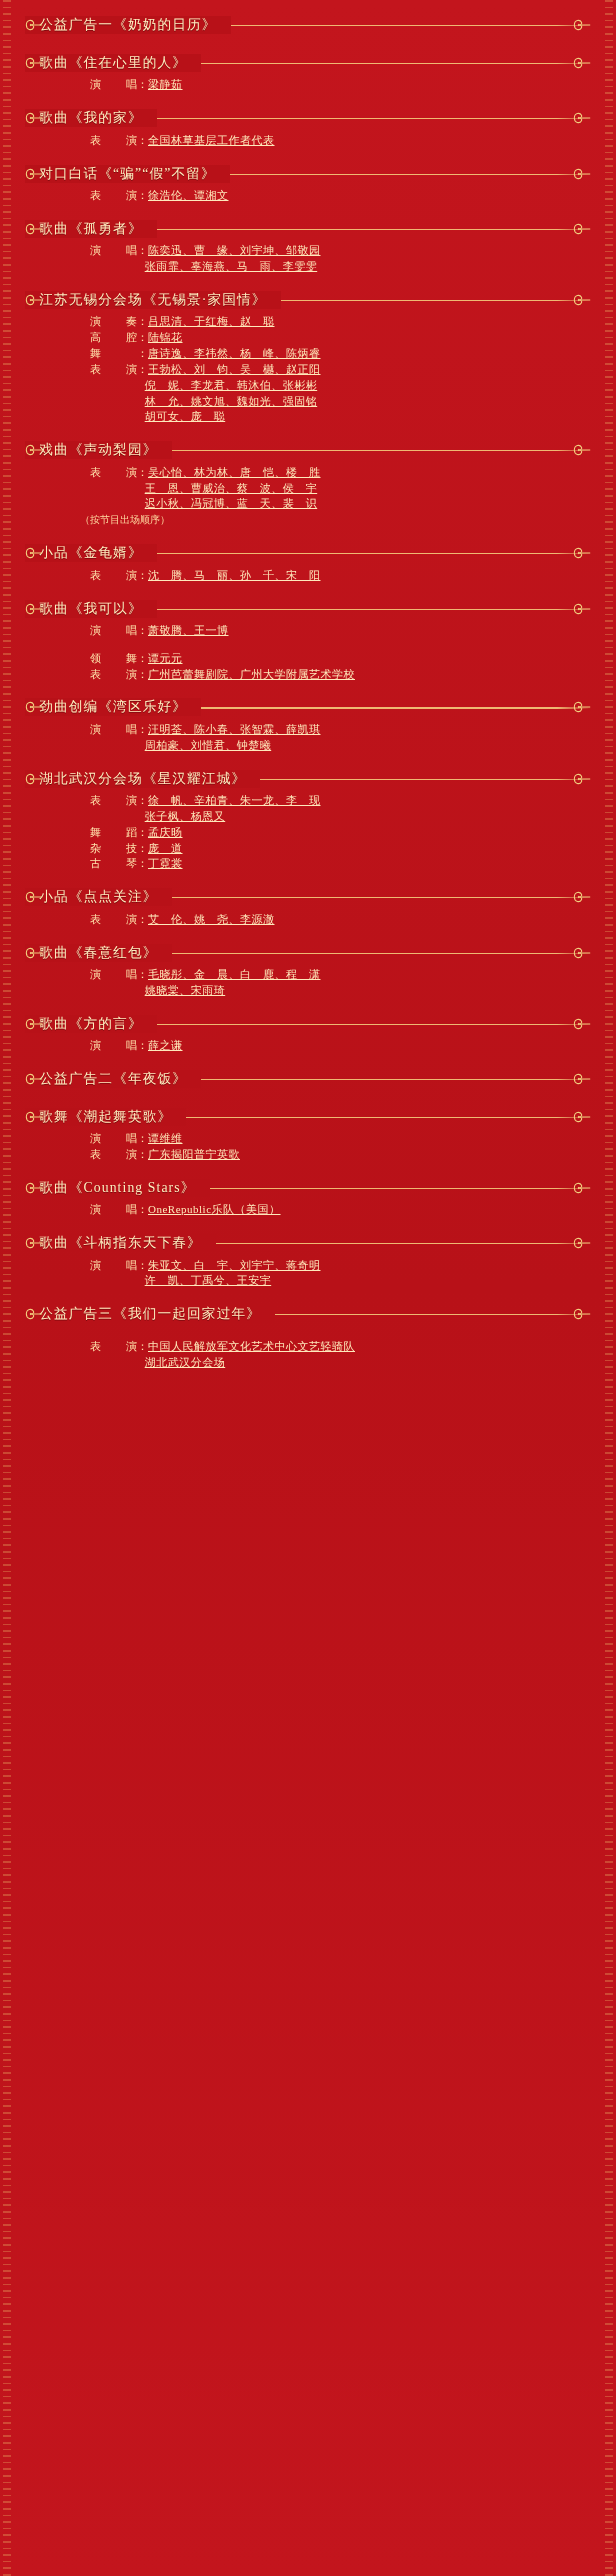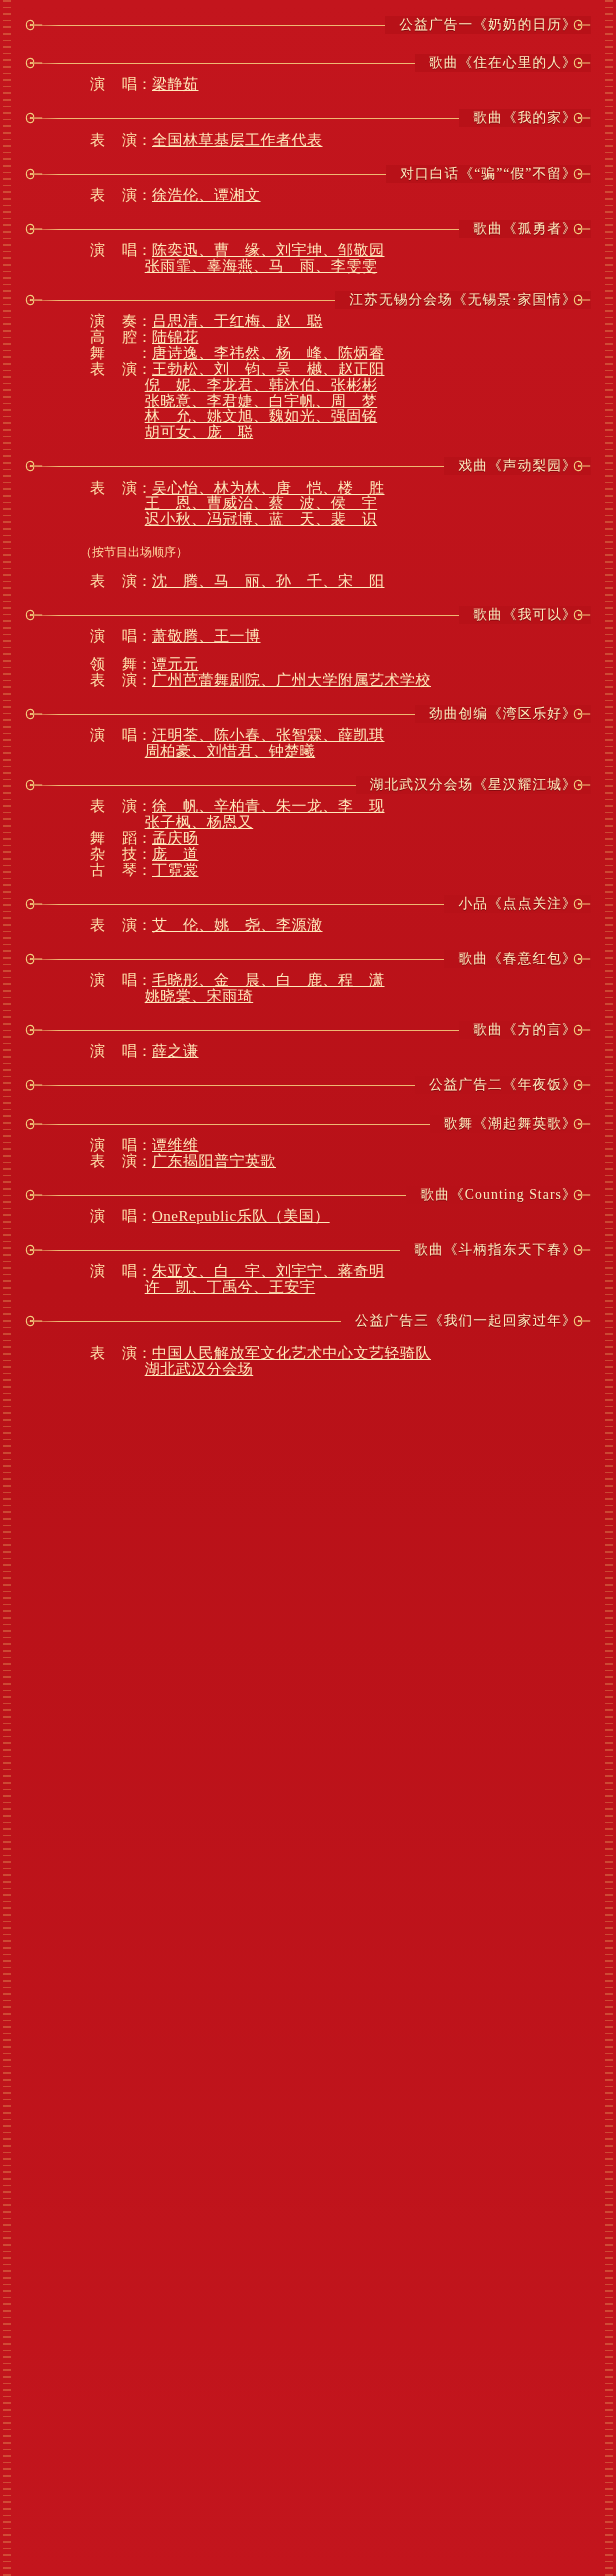--- a/index.html
+++ b/index.html
@@ -44,21 +44,21 @@
     margin-bottom:14.2px;
     position:relative;
   }
 
   
   .title-row{
     position:relative;
     height:24px;
     display:flex;
     align-items:center;
-    justify-content:flex-end;
+    justify-content:flex-start;
     margin-bottom:3.3px;
   }
   .title-bar{
     position:absolute;
     left:0;right:0;top:50%;
     height:1.1px;
     background:linear-gradient(90deg,
        rgba(247,214,130,0) 0%,
        rgba(247,214,130,.85) 6%,
        rgba(247,214,130,.85) 94%,
@@ -94,21 +94,21 @@
     display:flex;
     flex-direction:column;
     gap:2.2px;
     padding-left:65px;
     padding-right:16.4px;
     box-sizing:border-box;
   }
   .staff-line{
     display:flex;
     align-items:flex-start;
-    font-size:15px;
+    font-size:11px;
     line-height:13.7px;
     color:#ffe3ac;
   }
   .role{
     width:47px;
     flex:0 0 47px;
     text-align:justify;
     text-align-last:justify;
     letter-spacing:0;
     color:#ffe3ac;
@@ -119,24 +119,24 @@
     text-align:left;
   }
   .names{
     flex:1 1 auto;
     letter-spacing:0.5px;
     color:#ffe9bb;
     white-space:pre-wrap;
     text-decoration:underline;
   }
   .note{
-    font-size:12px;
+    font-size:10px;
     color:#ffd9a0;
     padding-left:55px;
-    margin-top:17px;
+    margin-top:2px;
   }
 </style>
 </head>
 <body>
 
 <div class="page">
   <div class="list" id="list">
       <div class="item">
         <div class="title-row">
           <div class="title-bar"></div>
@@ -323,25 +323,20 @@
             <span class="names">王勃松、刘　钧、吴　樾、赵正阳</span>
           </div>
           <div class="staff-line">
             <span class="role"></span>
             <span class="role-colon"></span>
             <span class="names">倪　妮、李龙君、韩沐伯、张彬彬</span>
           </div>
           <div class="staff-line">
             <span class="role"></span>
             <span class="role-colon"></span>
-            <span class="names">张晓意、李君婕、白宇帆、周　梦</span>
-          </div>
-          <div class="staff-line">
-            <span class="role"></span>
-            <span class="role-colon"></span>
             <span class="names">林　允、姚文旭、魏如光、强固铭</span>
           </div>
           <div class="staff-line">
             <span class="role"></span>
             <span class="role-colon"></span>
             <span class="names">胡可女、庞　聪</span>
           </div>
         </div>
       </div>
       <div class="item">
@@ -378,20 +373,40 @@
           </div>
           <div class="staff-line">
             <span class="role"></span>
             <span class="role-colon"></span>
             <span class="names">迟小秋、冯冠博、蓝　天、裴　识</span>
           </div>
         </div>
         <div class="note">（按节目出场顺序）</div>
       </div>
       <div class="item">
+        <div class="title-row">
+          <div class="title-bar"></div>
+          <svg class="ruyi left" viewBox="0 0 36 30" xmlns="http://www.w3.org/2000/svg">
+            <g fill="none" stroke="#f2cc7e" stroke-width="2">
+              <path d="M4 15 C4 6, 14 4, 17 10 C19 14, 13 17, 11 13"></path>
+              <path d="M4 15 C4 24, 14 26, 17 20 C19 16, 13 13, 11 17"></path>
+              <path d="M18 15 H33"></path>
+            </g>
+          </svg>
+          <div class="title-plaque">
+            <span class="title-text">小品《金龟婿》</span>
+          </div>
+          <svg class="ruyi right" viewBox="0 0 36 30" xmlns="http://www.w3.org/2000/svg">
+            <g fill="none" stroke="#f2cc7e" stroke-width="2">
+              <path d="M4 15 C4 6, 14 4, 17 10 C19 14, 13 17, 11 13"></path>
+              <path d="M4 15 C4 24, 14 26, 17 20 C19 16, 13 13, 11 17"></path>
+              <path d="M18 15 H33"></path>
+            </g>
+          </svg>
+        </div>
         <div class="staff">
           <div class="staff-line">
             <span class="role">表　演</span>
             <span class="role-colon">：</span>
             <span class="names">沈　腾、马　丽、孙　千、宋　阳</span>
           </div>
         </div>
       </div>
       <div class="item">
         <div class="title-row">

